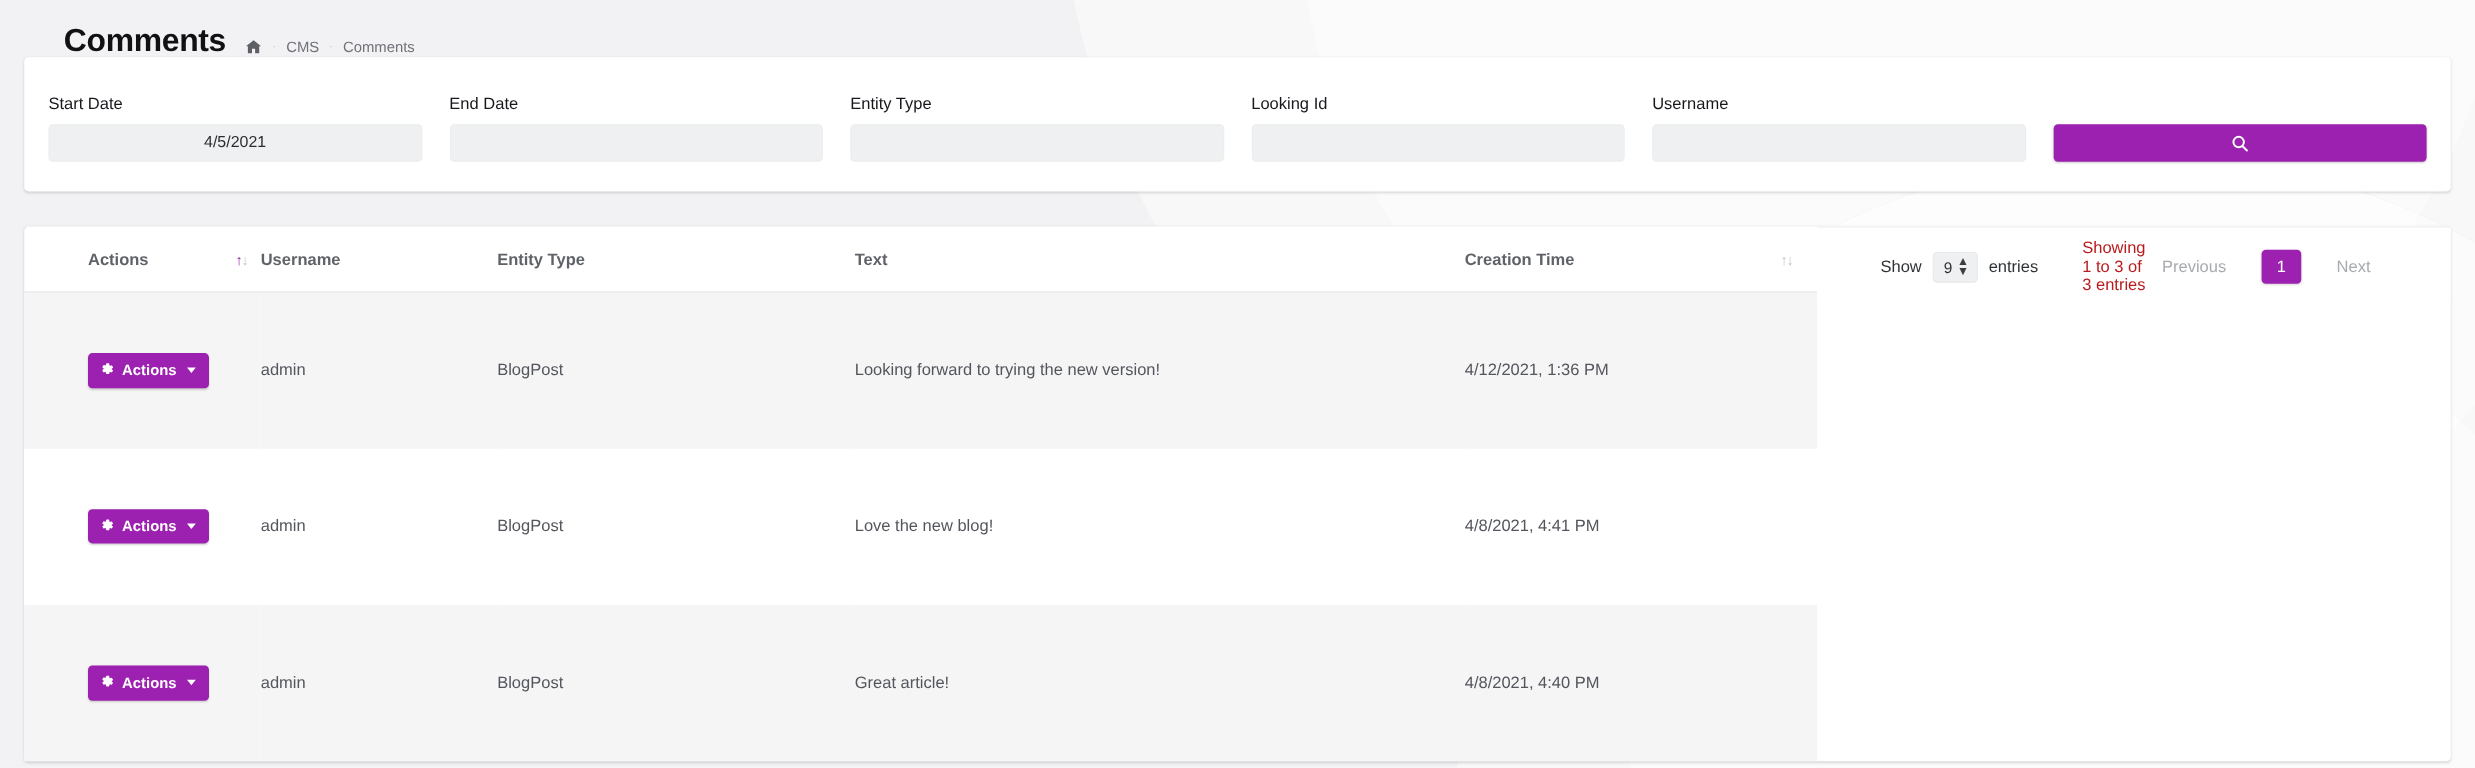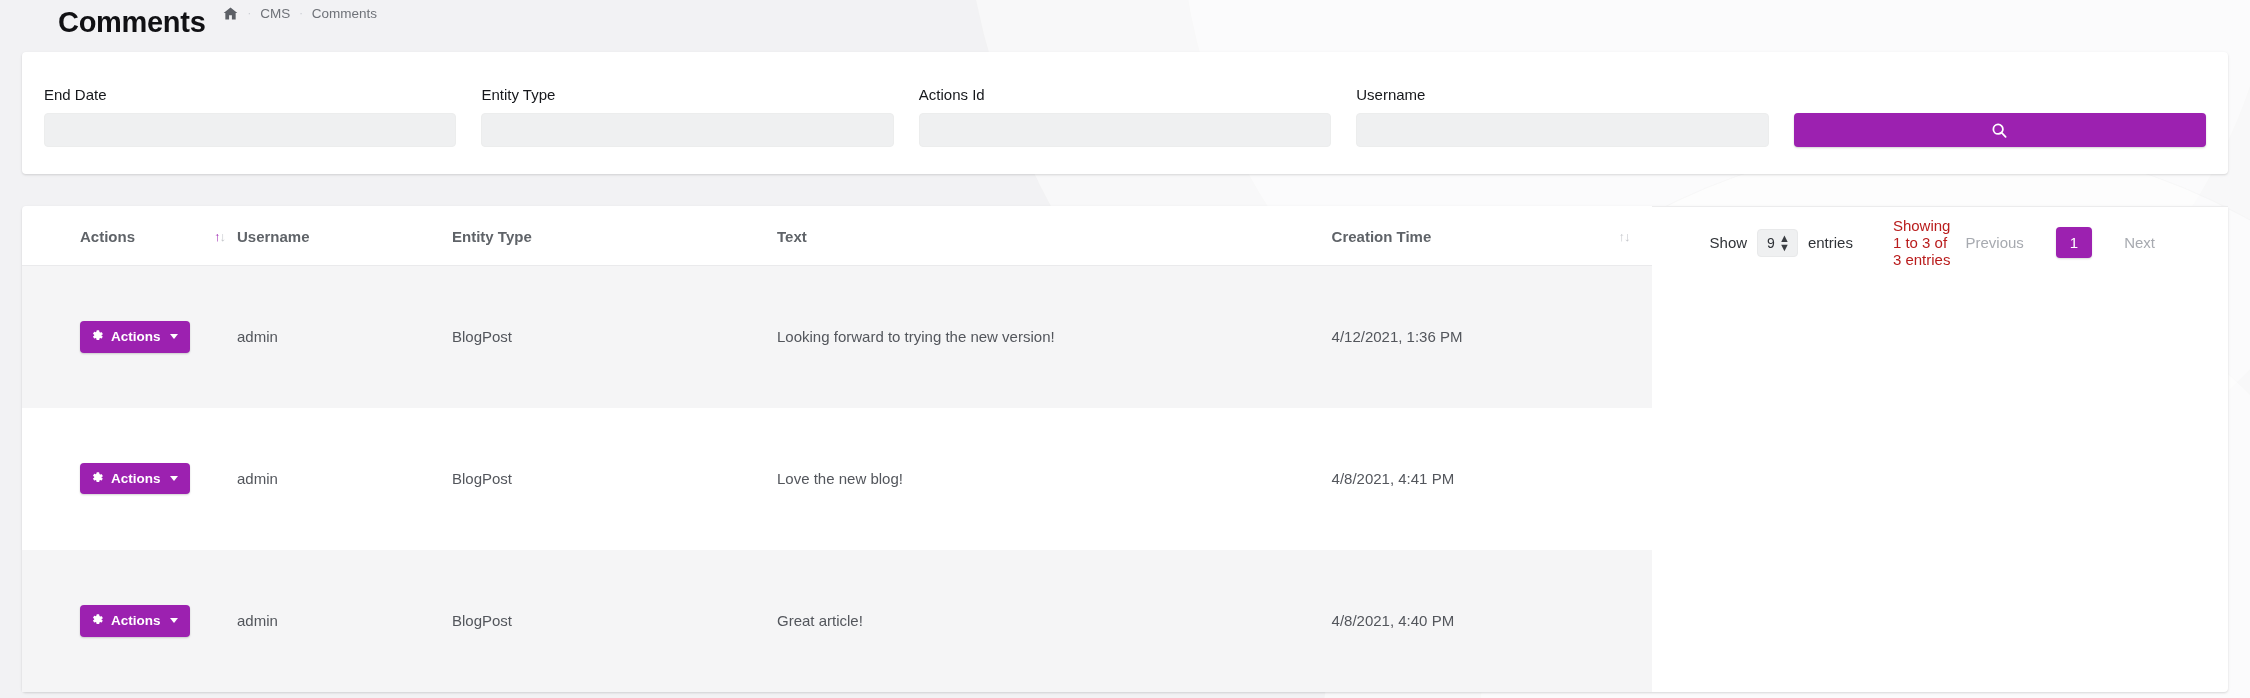--- a/index.html
+++ b/index.html
@@ -39,21 +39,21 @@
   .page {
     position: relative;
     z-index: 1;
     width: 2250px;
     height: 698px;
   }
 
   
   .page-head {
     display: flex;
-    align-items: flex-start;
+    align-items: flex-end;
     padding: 8px 0 0 58px;
     height: 52px;
   }
   .page-title {
     font-size: 29px;
     font-weight: bold;
     color: #111114;
     letter-spacing: -0.3px;
     line-height: 1;
   }
@@ -310,33 +310,37 @@
       <span class="crumb-sep">·</span>
       <span class="crumb-text">CMS</span>
       <span class="crumb-sep">·</span>
       <span class="crumb-text">Comments</span>
     </nav>
   </div>
 
   <div class="card filter-card">
     <div class="filter-row">
 
+      <div class="field">
+        <label class="field-label">Start Date</label>
+        <input class="field-input" type="text" value="4/5/2021" style="">
+      </div>
 
       <div class="field">
         <label class="field-label">End Date</label>
         <input class="field-input" type="text" value="" style="">
       </div>
 
       <div class="field">
         <label class="field-label">Entity Type</label>
         <input class="field-input left" type="text" value="" style="">
       </div>
 
       <div class="field">
-        <label class="field-label">Actions Id</label>
+        <label class="field-label">Looking Id</label>
         <input class="field-input left" type="text" value="" style="">
       </div>
 
       <div class="field">
         <label class="field-label">Username</label>
         <input class="field-input left" type="text" value="" style="">
       </div>
 
       <div class="search-field">
         <button class="search-btn">

